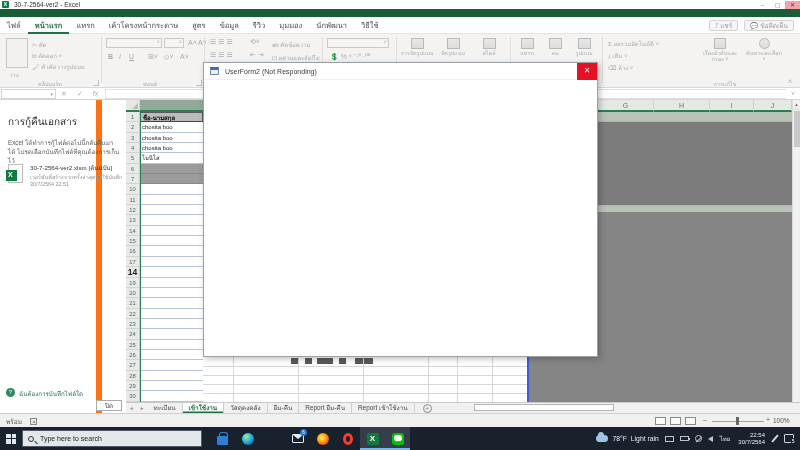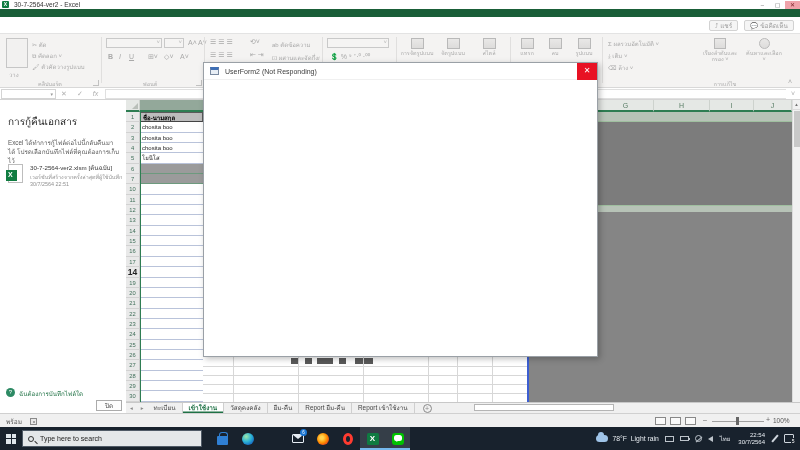--- a/index.html
+++ b/index.html
@@ -30,21 +30,21 @@
   .bigbtn{position:absolute;width:34px;text-align:center;font-size:5.5px;color:#a9a9a9;line-height:1.15}
   .bicon{width:13px;height:11px;margin:0 auto 1px;border:1px solid #b9b9b9;background:linear-gradient(#e9e8e7,#dddcdb)}
   .launcher{position:absolute;width:6px;height:6px;border-right:1px solid #b5b5b5;border-bottom:1px solid #b5b5b5;opacity:.8}
   
   #formulabar{left:0;top:88px;width:800px;height:12px;background:#fff;border-bottom:1px solid #d4d4d4;display:flex;align-items:center}
   #namebox{width:55px;height:10px;border:1px solid #d4d4d4;margin-left:1px;position:relative;background:#fff}
   #namebox span{position:absolute;right:2px;top:1px;font-size:5px;color:#999}
   .fbtn{font-size:7px;color:#b0b0b0;padding:0 5px}
   #fx-input{flex:1;height:10px;border:1px solid #e0e0e0;border-right:none;background:#fff;margin-left:2px}
   
-  #panel{left:0;top:100px;width:140px;height:313px;background:#fff;border-right:1px solid #f97316}
+  #panel{left:0;top:100px;width:102px;height:313px;background:#fff;border-right:6px solid #f97316}
   #panel-title{position:absolute;left:8px;top:14px;font-size:10px;color:#262626}
   #panel-desc{position:absolute;left:8px;top:38px;width:112px;font-size:6.3px;color:#595959;line-height:1.45}
   #file-item{position:absolute;left:6px;top:62px;width:116px;height:34px}
   #file-icon{position:absolute;left:2px;top:2px;width:15px;height:19px;background:#fff;border:1px solid #bdbdbd}
   #file-icon:before{content:"";position:absolute;left:-3px;top:5px;width:11px;height:11px;background:#107c41}
   #file-icon:after{content:"X";position:absolute;left:-1px;top:6px;font-size:7px;color:#fff;font-weight:bold}
   #file-name{position:absolute;left:24px;top:1px;width:92px;font-size:6.2px;color:#333;white-space:nowrap;overflow:hidden}
   #file-sub{position:absolute;left:24px;top:11px;width:92px;font-size:5.4px;color:#8f8f8f;white-space:nowrap;overflow:hidden}
   #file-date{position:absolute;left:24px;top:19px;font-size:5.4px;color:#8f8f8f}
   #help-q{position:absolute;left:6px;top:288px;width:9px;height:9px;border-radius:50%;background:#2d8a64;color:#fff;font-size:6px;text-align:center;line-height:9px}
@@ -152,20 +152,32 @@
   <div id="win-title">30-7-2564-ver2 - Excel</div>
   <div style="margin-left:auto;display:flex">
     <div class="winctl">–</div>
     <div class="winctl">▢</div>
     <div class="winctl" id="btn-close">✕</div>
   </div>
 </div>
 <div class="abs" id="greenband"></div>
 
 <div class="abs" id="tabrow">
+  <div style="display:flex" id="ribbon-tabs">
+      <div class="rtab">ไฟล์</div>
+      <div class="rtab active">หน้าแรก</div>
+      <div class="rtab">แทรก</div>
+      <div class="rtab">เค้าโครงหน้ากระดาษ</div>
+      <div class="rtab">สูตร</div>
+      <div class="rtab">ข้อมูล</div>
+      <div class="rtab">รีวิว</div>
+      <div class="rtab">มุมมอง</div>
+      <div class="rtab">นักพัฒนา</div>
+      <div class="rtab">วิธีใช้</div>
+    </div>
   <div style="margin-left:auto;display:flex;margin-right:6px">
     <div class="pillbtn"><span>⤴ </span><span>แชร์</span></div>
     <div class="pillbtn"><span>💬 </span><span>ข้อคิดเห็น</span></div>
   </div>
 </div>
 
 <div class="abs" id="ribbon">
 
   <div class="box" style="left:6px;top:4px;width:22px;height:30px"></div>
   <div class="rsmall" style="left:9px;top:36px">วาง</div>

